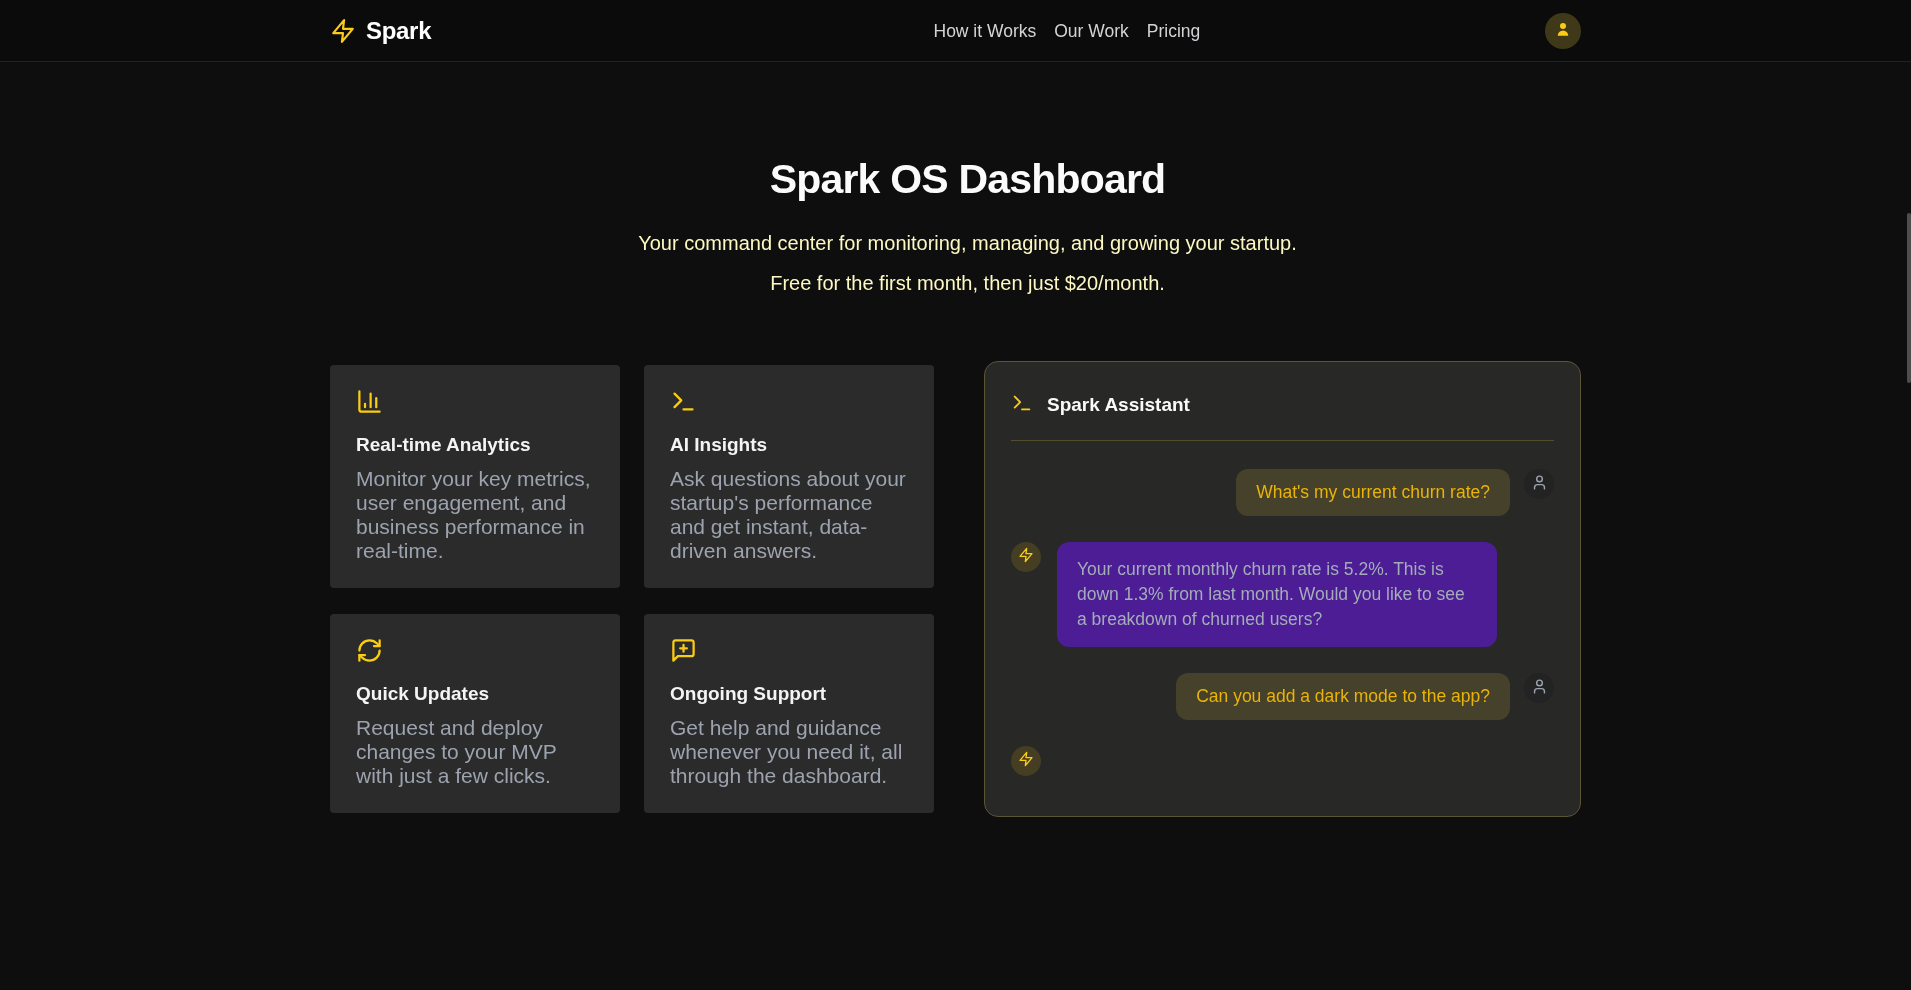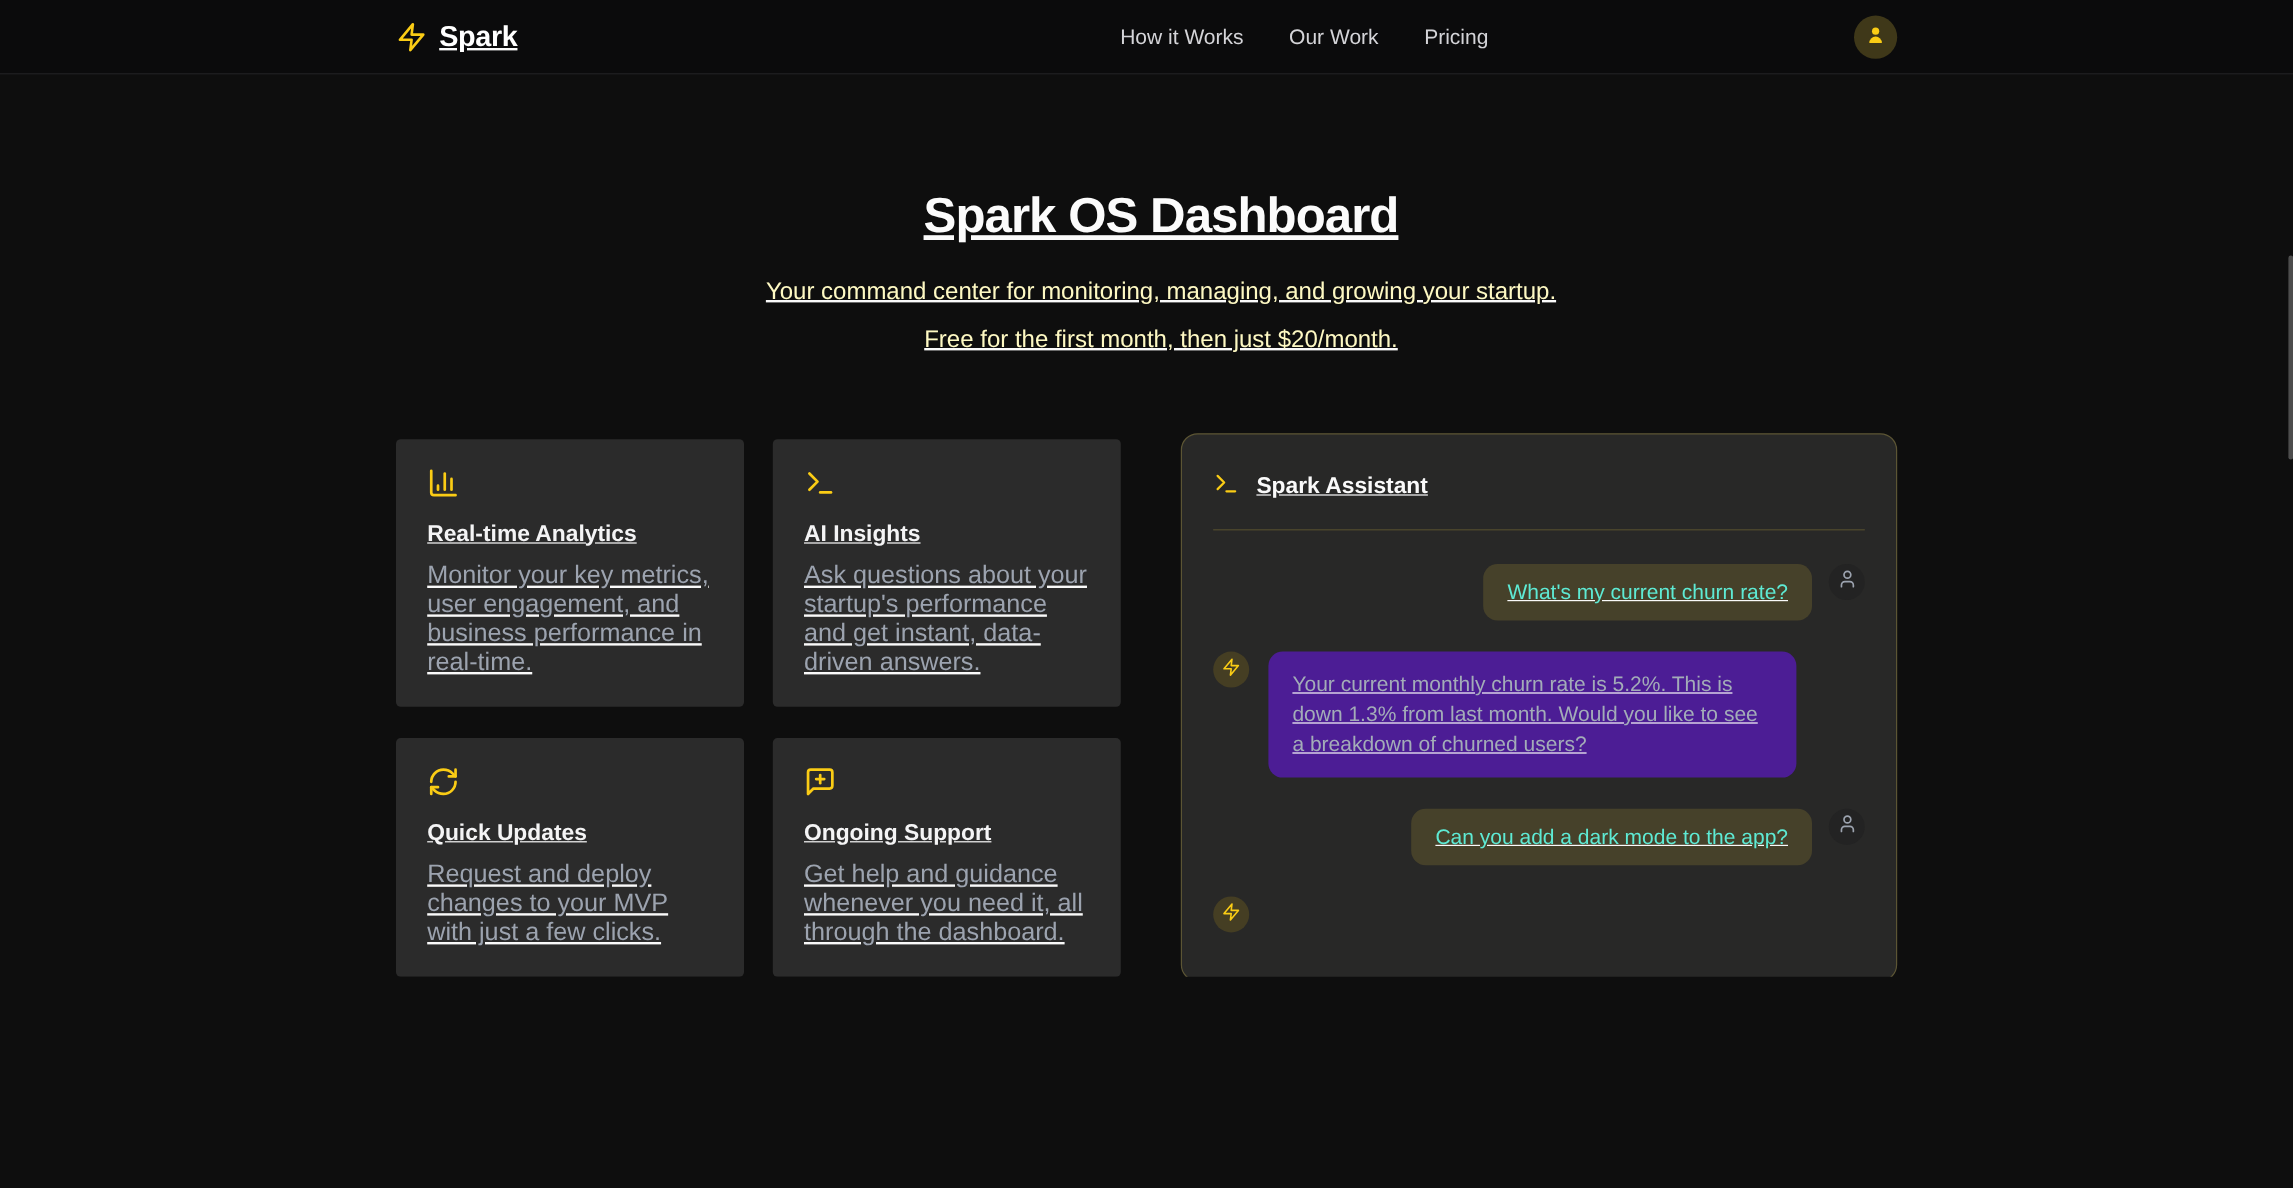--- a/index.html
+++ b/index.html
@@ -3,41 +3,41 @@
 <meta charset="utf-8">
 <style>
   * { margin: 0; padding: 0; box-sizing: border-box; }
   html, body { width: 1911px; height: 990px; }
   body {
     font-family: "Liberation Sans", "DejaVu Sans", sans-serif;
     background: #0e0e0e;
     color: #fafafa;
     overflow: hidden;
   }
-  .page { position: relative; width: 1911px; height: 814px; overflow: hidden; text-decoration: underline; }
+  .page { position: relative; width: 1911px; height: 990px; overflow: hidden; }
 
   
   .nav {
     height: 62px;
     background: #0b0b0c;
     border-bottom: 1px solid #212124;
   }
   .nav-inner {
     position: relative;
     width: 1251px; height: 100%;
     margin: 0 auto;
     display: flex; align-items: center; justify-content: space-between;
   }
   .brand { display: flex; align-items: center; gap: 10px; cursor: pointer; }
   .brand svg { display: block; }
   .brand-name { font-size: 24px; font-weight: 700; color: #ffffff; letter-spacing: -0.3px; }
   .nav-links {
     position: absolute; left: 50%; top: 50%;
     transform: translate(-22px, -50%);
-    display: flex; gap: 38px; align-items: center;
+    display: flex; gap: 18px; align-items: center;
   }
   .nav-link {
     font-size: 17.5px; color: #d4d4d8; text-decoration: none; cursor: pointer;
     background: none; border: none; font-family: inherit;
   }
   .avatar-btn {
     width: 36px; height: 36px; border-radius: 50%;
     background: #3f3819; border: none; cursor: pointer;
     display: flex; align-items: center; justify-content: center;
   }
@@ -94,21 +94,21 @@
   .msg-row.assistant { gap: 16px; }
   .msg-avatar {
     flex: 0 0 auto;
     width: 30px; height: 30px; border-radius: 50%;
     display: flex; align-items: center; justify-content: center;
   }
   .msg-avatar.user-av { background: #232323; color: #9ca3af; }
   .msg-avatar.bot-av { background: #453e23; color: #facc15; }
   .bubble { border-radius: 12px; font-size: 17.5px; line-height: 25px; }
   .bubble.user-b {
-    background: #46412a; color: #5eead4; padding: 11px 20px;
+    background: #46412a; color: #eab308; padding: 11px 20px;
   }
   .bubble.bot-b {
     background: #4c1d95; color: #a3acb8; padding: 15px 20px; max-width: 440px;
   }
 
   
   .scrollbar-thumb {
     position: absolute; right: 0; top: 213px;
     width: 4px; height: 170px;
     background: #4d4d4d; border-radius: 2px;

